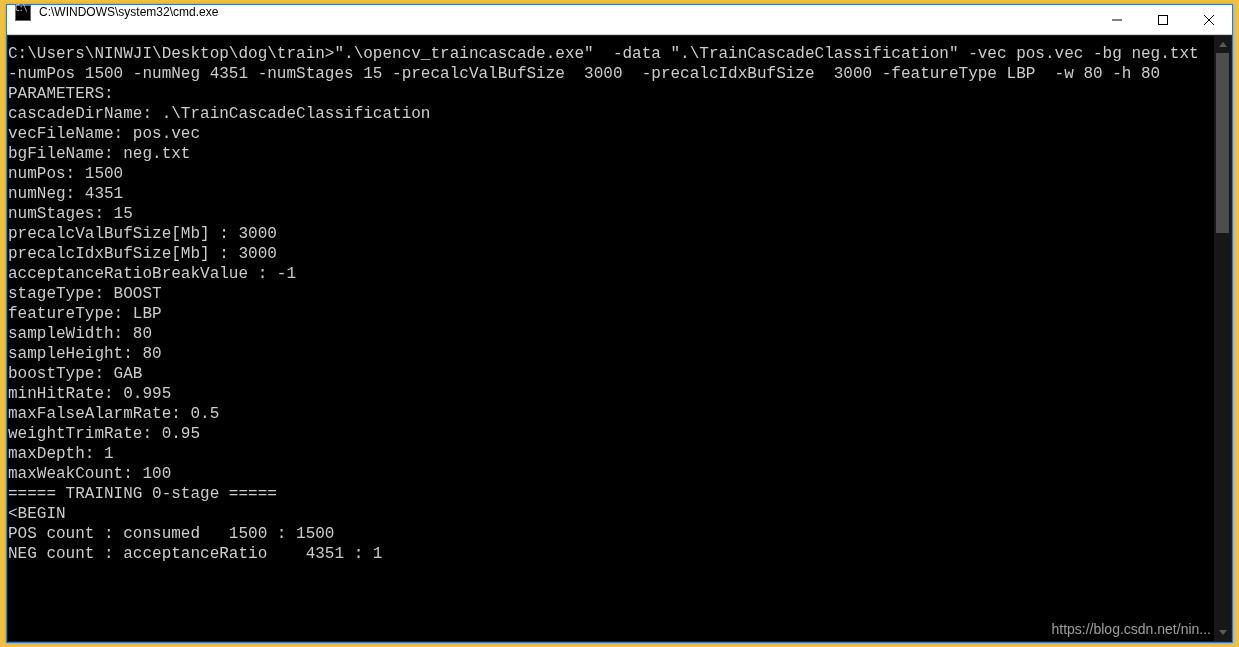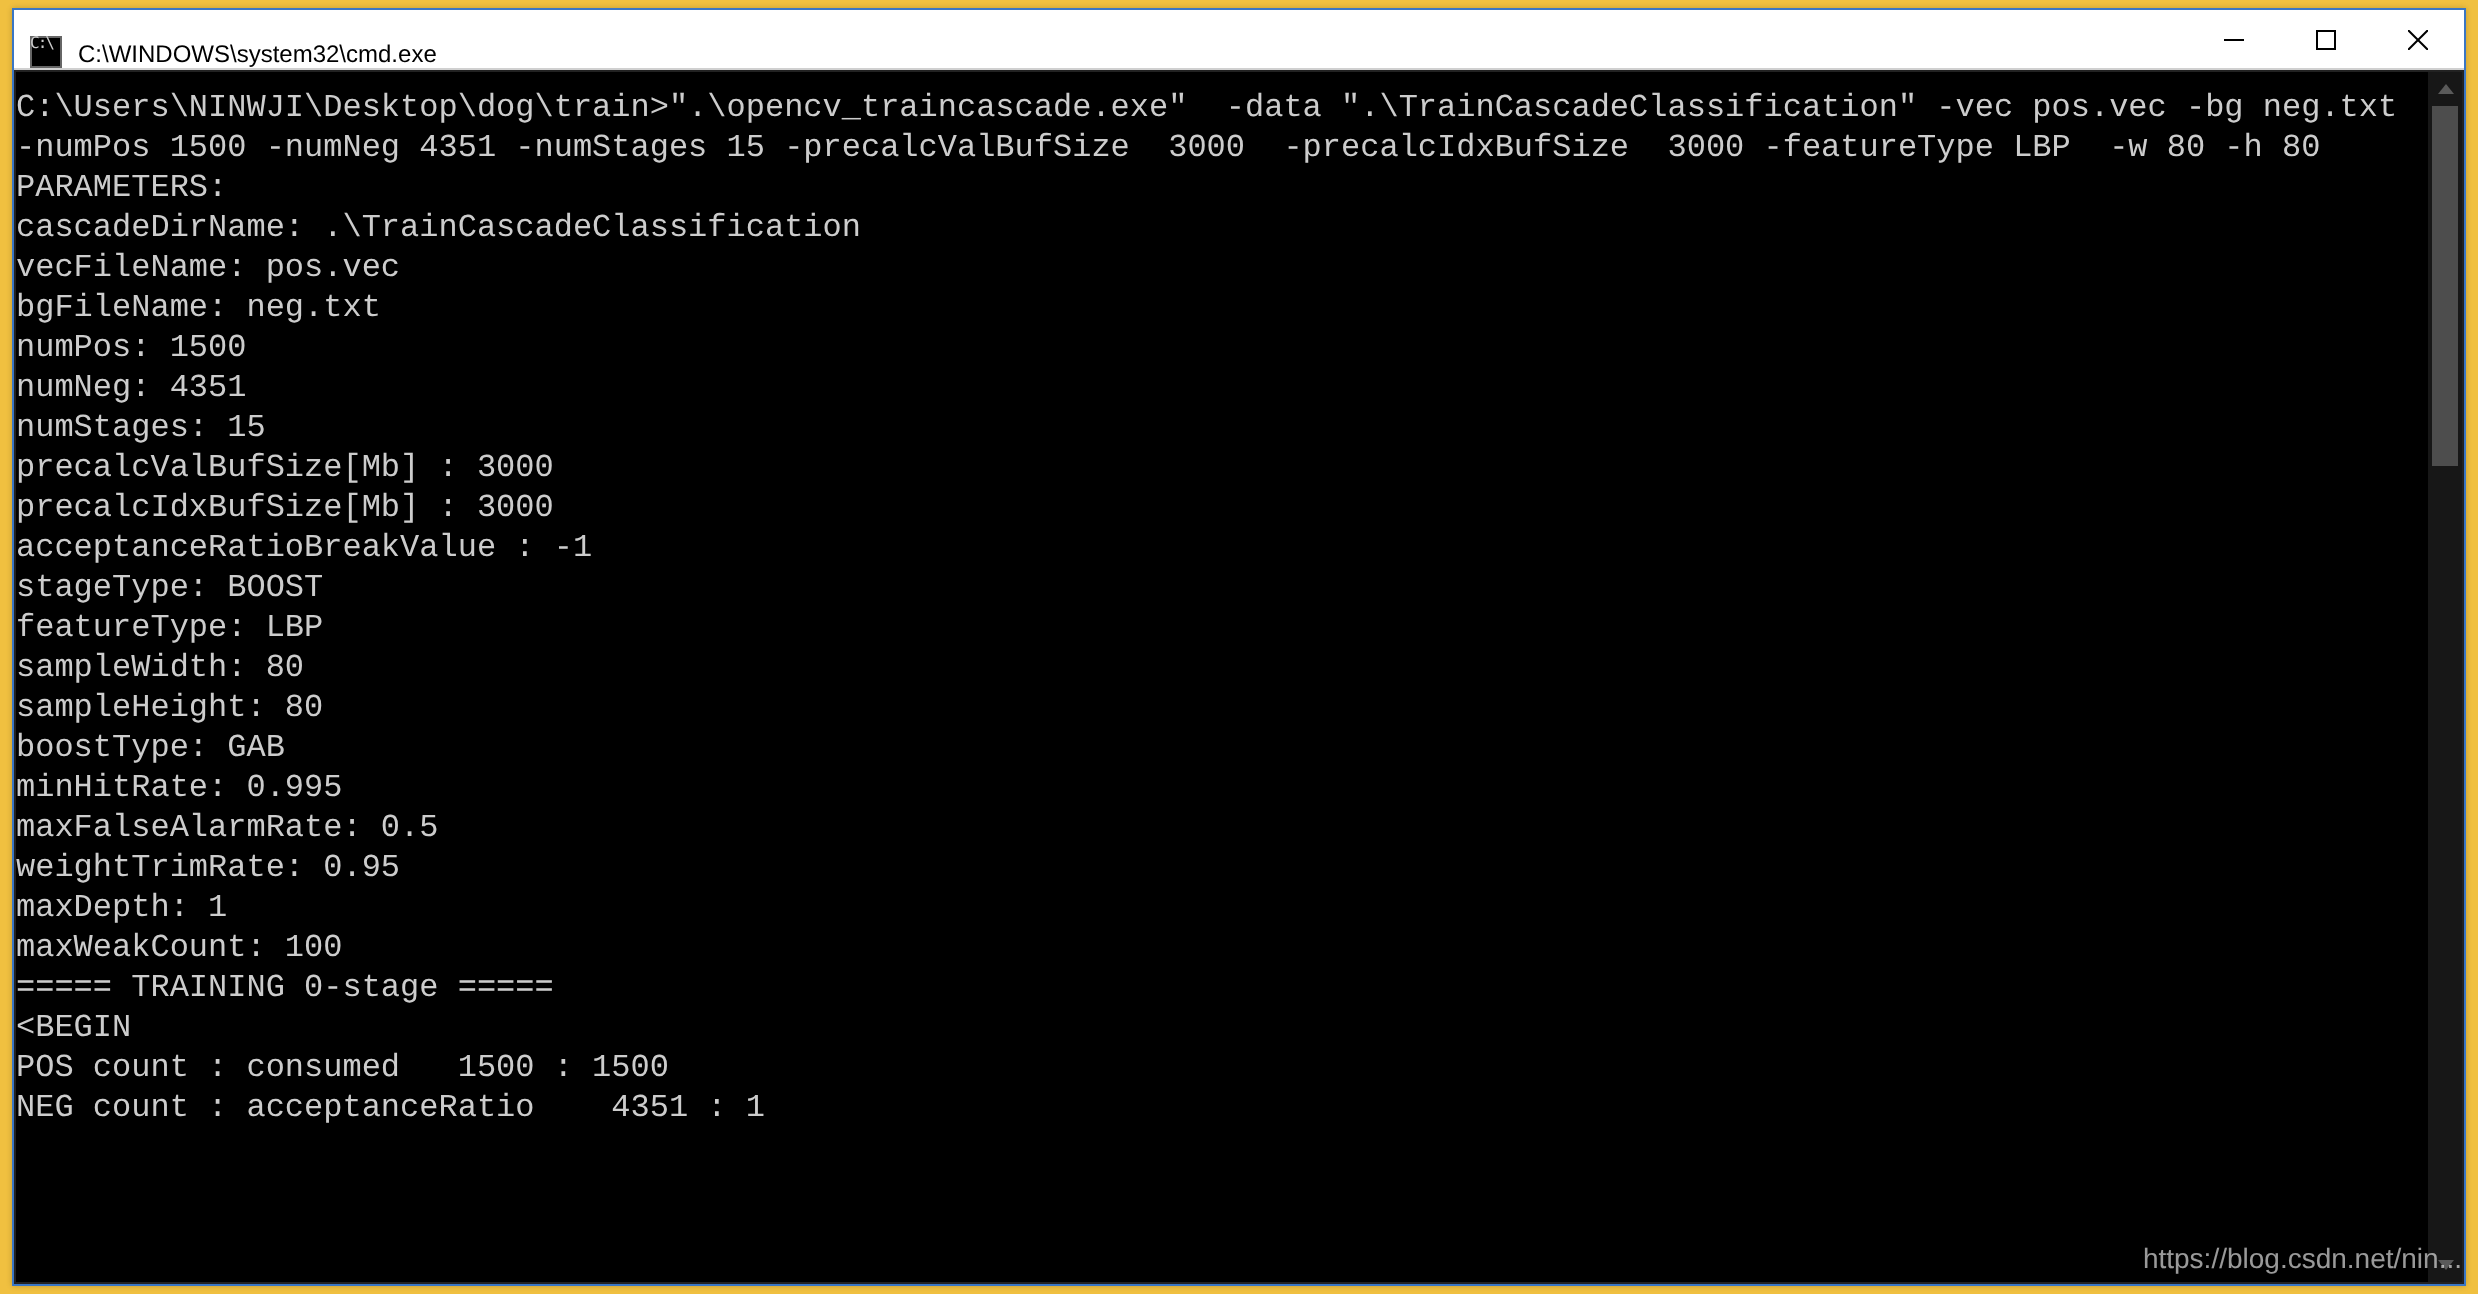--- a/index.html
+++ b/index.html
@@ -17,21 +17,21 @@
     background: #ffffff;
     border: 1px solid #3a76c4;
     box-shadow: 0 0 3px rgba(0,0,0,0.2);
     display: flex;
     flex-direction: column;
   }
   .titlebar {
     height: 30px;
     background: #ffffff;
     display: flex;
-    align-items: flex-end;
+    align-items: flex-start;
     border-bottom: 1px solid #d0d0d0;
     flex: 0 0 30px;
   }
   .titlebar .app-icon {
     width: 16px; height: 16px;
     margin-left: 8px;
     background: #000;
     position: relative;
     display: inline-block;
     border: 1px solid #666;
@@ -105,21 +105,21 @@
   .sb-btn svg { fill: #5a5a5a; }
   .sb-track { flex: 1; position: relative; }
   .sb-thumb {
     position: absolute;
     left: 2px; right: 2px;
     top: 0; height: 180px;
     background: #4d4d4d;
   }
   .watermark {
     position: absolute;
-    right: 0;
+    right: 20px;
     bottom: 4px;
     color: rgba(255,255,255,0.6);
     font-size: 14px;
     font-family: Arial, sans-serif;
     pointer-events: none;
   }
   .term-line { display: block; }
 </style>
 </head>
 <body>

